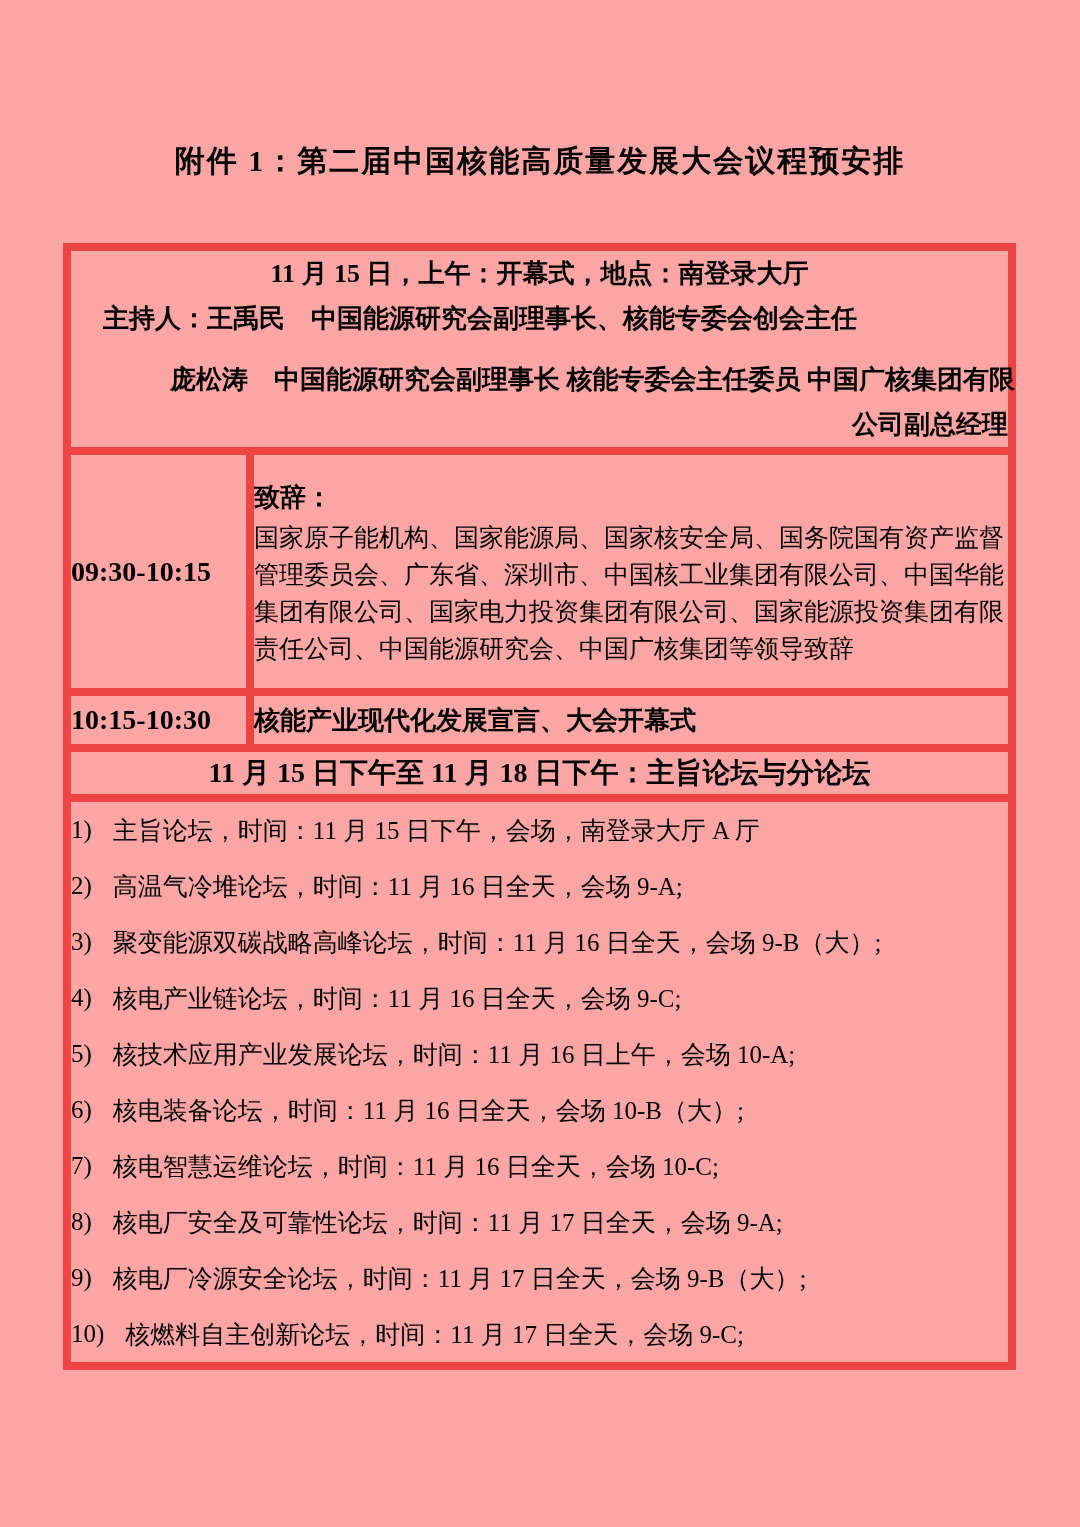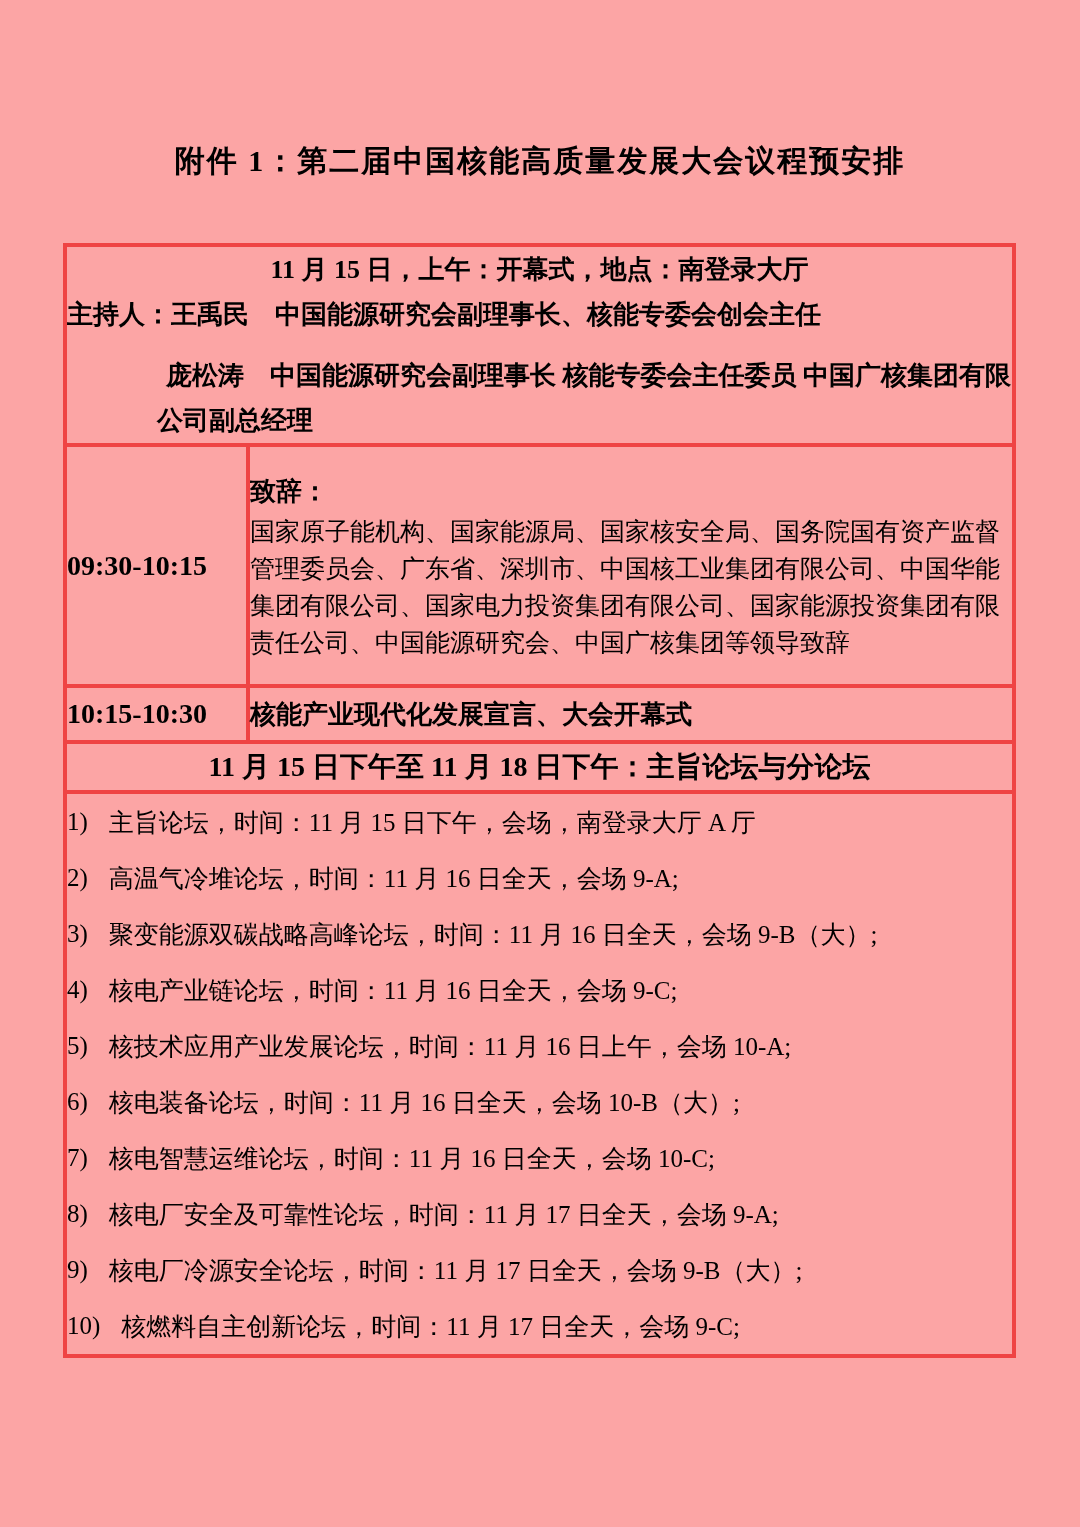--- a/index.html
+++ b/index.html
@@ -28,44 +28,45 @@
   }
   table.agenda {
     position: absolute;
     left: 63px;
     top: 243px;
     width: 953px;
     border-collapse: collapse;
     table-layout: fixed;
   }
   table.agenda td {
-    border: 4px solid #ef4444;
+    border: 8px solid #ef4444;
     padding: 0;
     vertical-align: middle;
   }
   
   td.r-session1 {
     height: 178px;
     vertical-align: top;
     padding: 3px 8px 0 9px;
   }
   .session-header {
     text-align: center;
     font-weight: bold;
     font-size: 26px;
     line-height: 45px;
   }
   .host-line {
     font-weight: bold;
     font-size: 26px;
     line-height: 45px;
     white-space: pre;
+    padding-left: 32px;
   }
   .host-2 { padding-left: 99px; margin-top: 16px; }
-  .host-3 { padding-left: 90px; }
+  .host-3 { padding-left: 90px; text-align: right; }
   
   td.time-cell {
     text-align: left;
     font-weight: bold;
     font-size: 28px;
   }
   td.r-speech { height: 241px; }
   td.speech-cell {
     vertical-align: top;
     padding: 10px 12px 0 18px;

